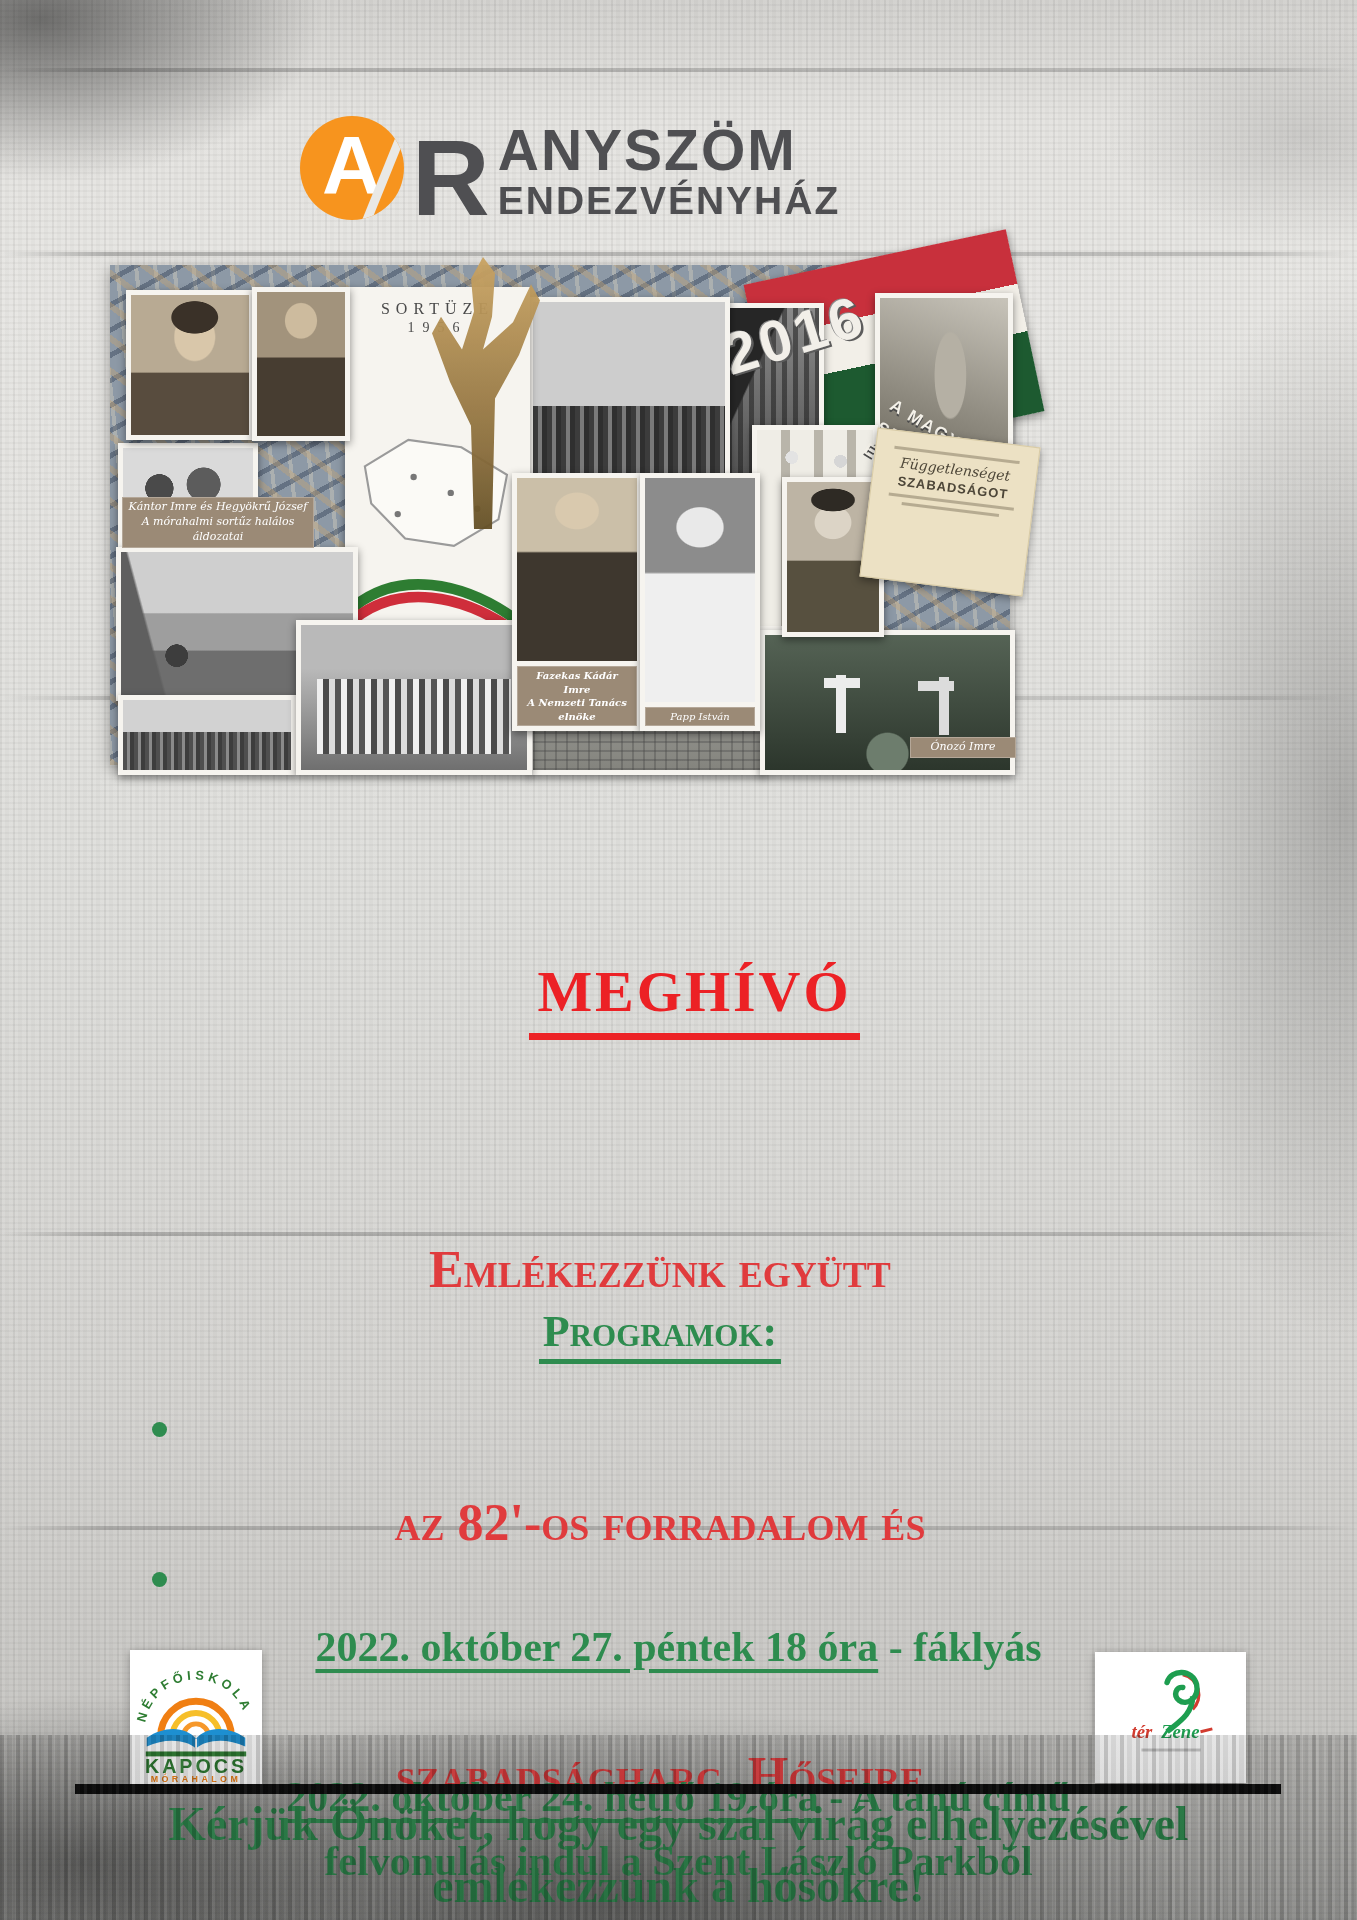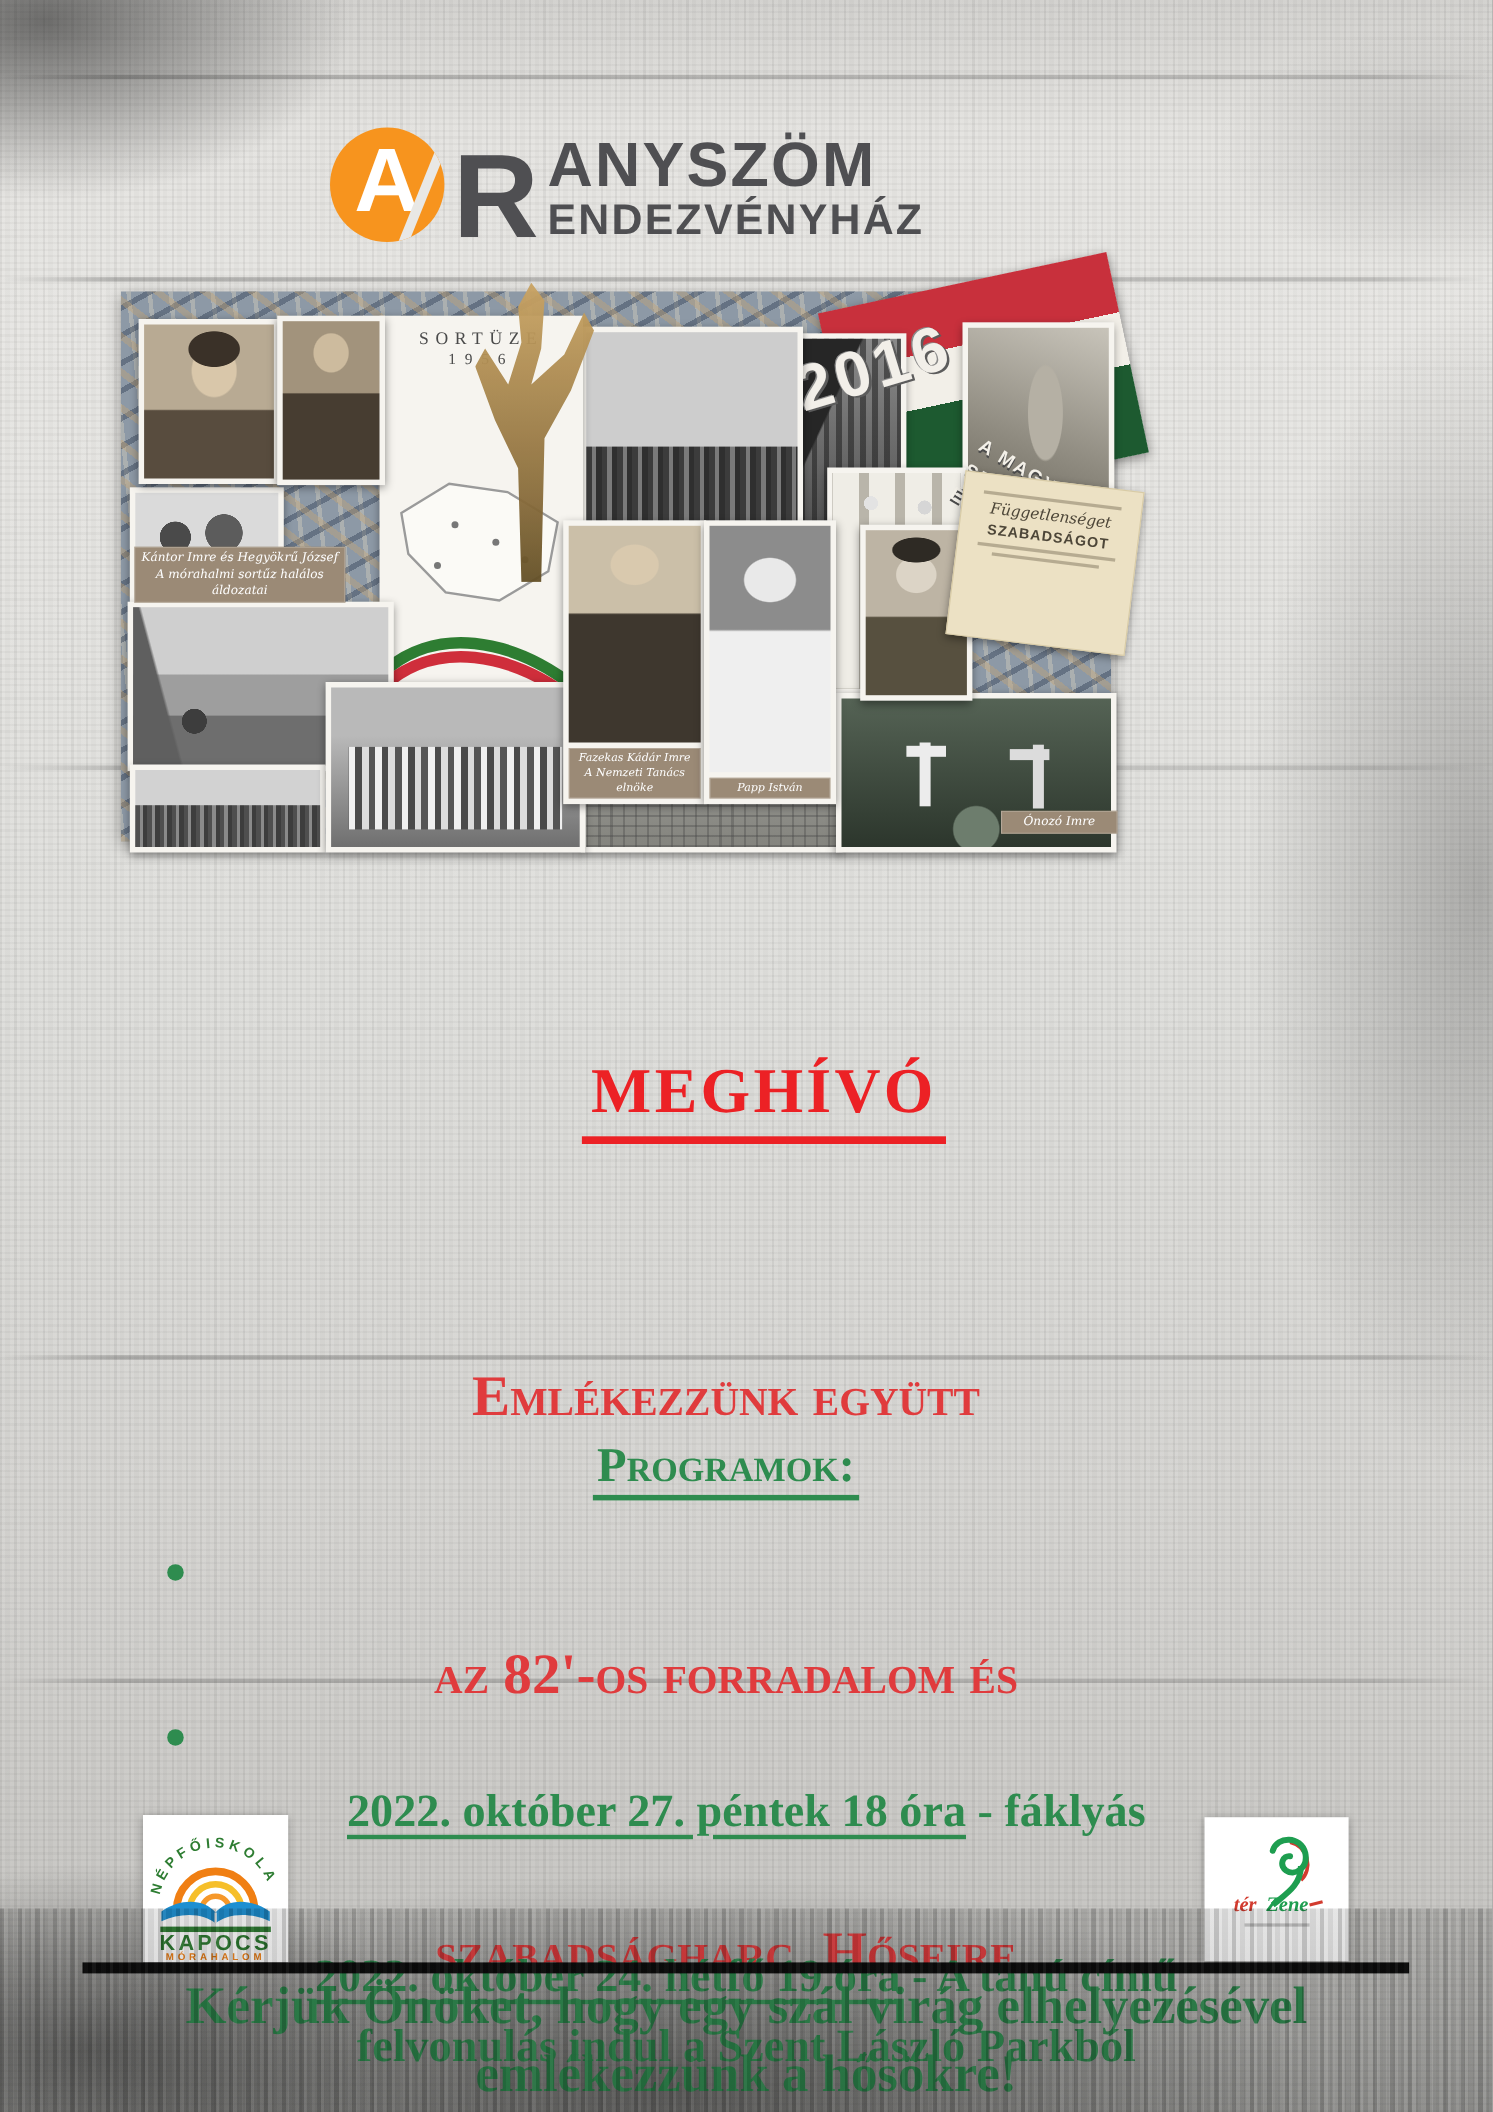--- a/index.html
+++ b/index.html
@@ -230,21 +230,21 @@
       </div>
     <div class="ph" style="left:418px;top:358px;width:228px;height:142px;z-index:2;">
         <div class="im im-aerial"></div>
       </div>
     <div class="ph" style="left:650px;top:365px;width:245px;height:135px;z-index:3;">
         <div class="im im-graves"></div>
       </div>
 
     <div class="ph" style="left:402px;top:208px;width:120px;height:248px;z-index:4;">
       <div class="im im-fazekas"></div>
-      <div class="plaque" style="font-size:10px;margin-top:5px;">
+      <div class="plaque" style="font-size:10px;margin-top:5px;font-weight:bold;">
         <div>Fazekas Kádár Imre</div>
         <div>A Nemzeti Tanács elnöke</div>
       </div>
     </div>
     <div class="ph" style="left:530px;top:208px;width:110px;height:248px;z-index:4;">
       <div class="im im-papp"></div>
       <div class="plaque" style="font-size:10px;margin-top:5px;">
         <div>Papp István</div>
       </div>
     </div>
@@ -311,21 +311,21 @@
       <path d="M 42 88 A 24 24 0 0 1 90 88" stroke="#f6bf2a" stroke-width="6" fill="none"></path>
       <path d="M 53 88 A 13 13 0 0 1 79 88" stroke="#f6982a" stroke-width="5" fill="none"></path>
       <path d="M 16 89 C 35 76 56 78 66 90 C 76 78 97 76 116 89 L 116 98 C 97 89 76 91 66 100 C 56 91 35 89 16 98 Z" fill="#1d8fd1"></path>
       <path d="M 66 90 L 66 100" stroke="#ffffff" stroke-width="2"></path>
       <rect x="15" y="103" width="102" height="5" fill="#2e7d32"></rect>
       <text x="66" y="125" text-anchor="middle" font-size="20" font-weight="bold" letter-spacing="3" fill="#2e7d32" font-family="Liberation Sans, sans-serif">KAPOCS</text>
       <text x="66" y="134" text-anchor="middle" font-size="9" font-weight="bold" letter-spacing="3.5" fill="#f07f13" font-family="Liberation Sans, sans-serif">MÓRAHALOM</text>
     </svg>
   </div>
 
-  <div class="logo-box" style="left:1095px;top:1652px;width:131px;height:131px;">
+  <div class="logo-box" style="left:1095px;top:1652px;width:151px;height:131px;">
     <svg viewBox="0 0 131 131" width="129" height="129">
       <path d="M 78 22 C 95 26 99 47 88 57" stroke="#d23b2f" stroke-width="3.5" fill="none"></path>
       <path d="M 62 30 C 66 16 88 16 92 32 C 95 46 82 54 74 48 C 68 43 71 34 78 35" stroke="#1e9e50" stroke-width="5.5" fill="none" stroke-linecap="round"></path>
       <path d="M 88 44 C 88 62 74 70 62 80" stroke="#1e9e50" stroke-width="5.5" fill="none"></path>
       <text x="26" y="86" font-size="19" font-weight="bold" font-style="italic" fill="#d23b2f" font-family="Liberation Serif, serif">tér</text>
       <text x="56" y="86" font-size="19" font-weight="bold" font-style="italic" fill="#1e9e50" font-family="Liberation Serif, serif">Zene</text>
       <path d="M 96 80 L 108 77" stroke="#d23b2f" stroke-width="3"></path>
       <rect x="36" y="97" width="60" height="3" fill="#c9c9c9"></rect>
     </svg>
   </div>

